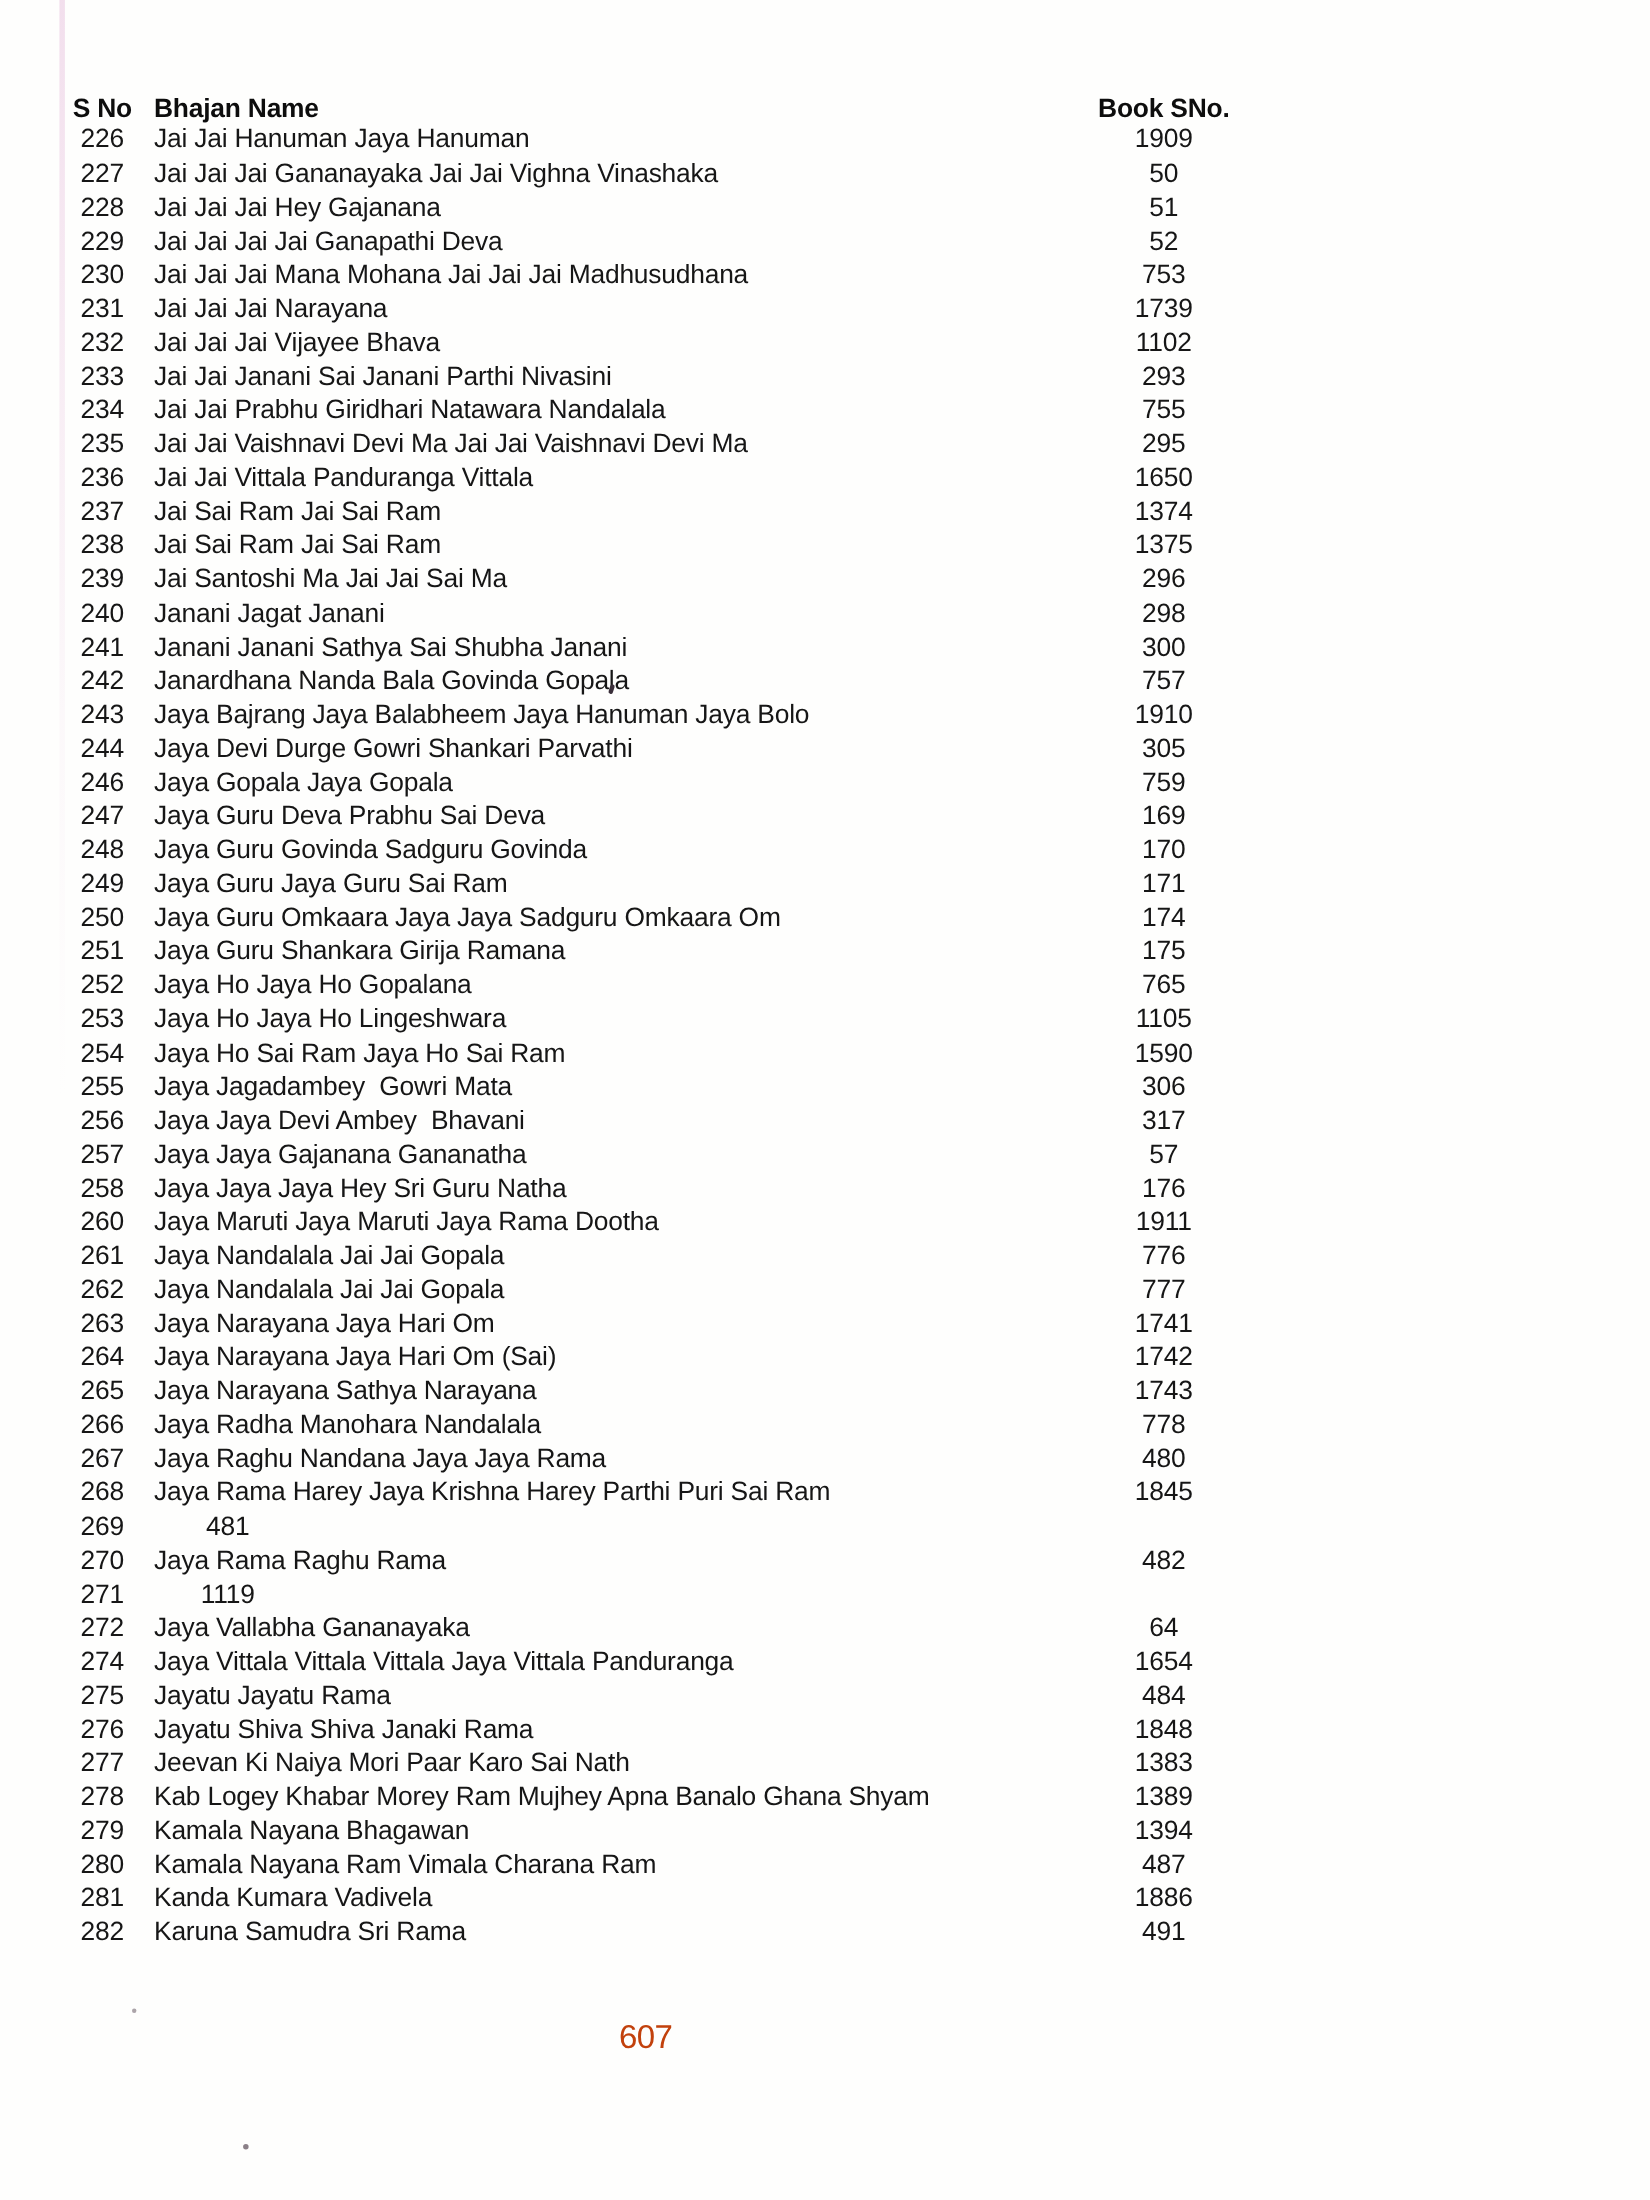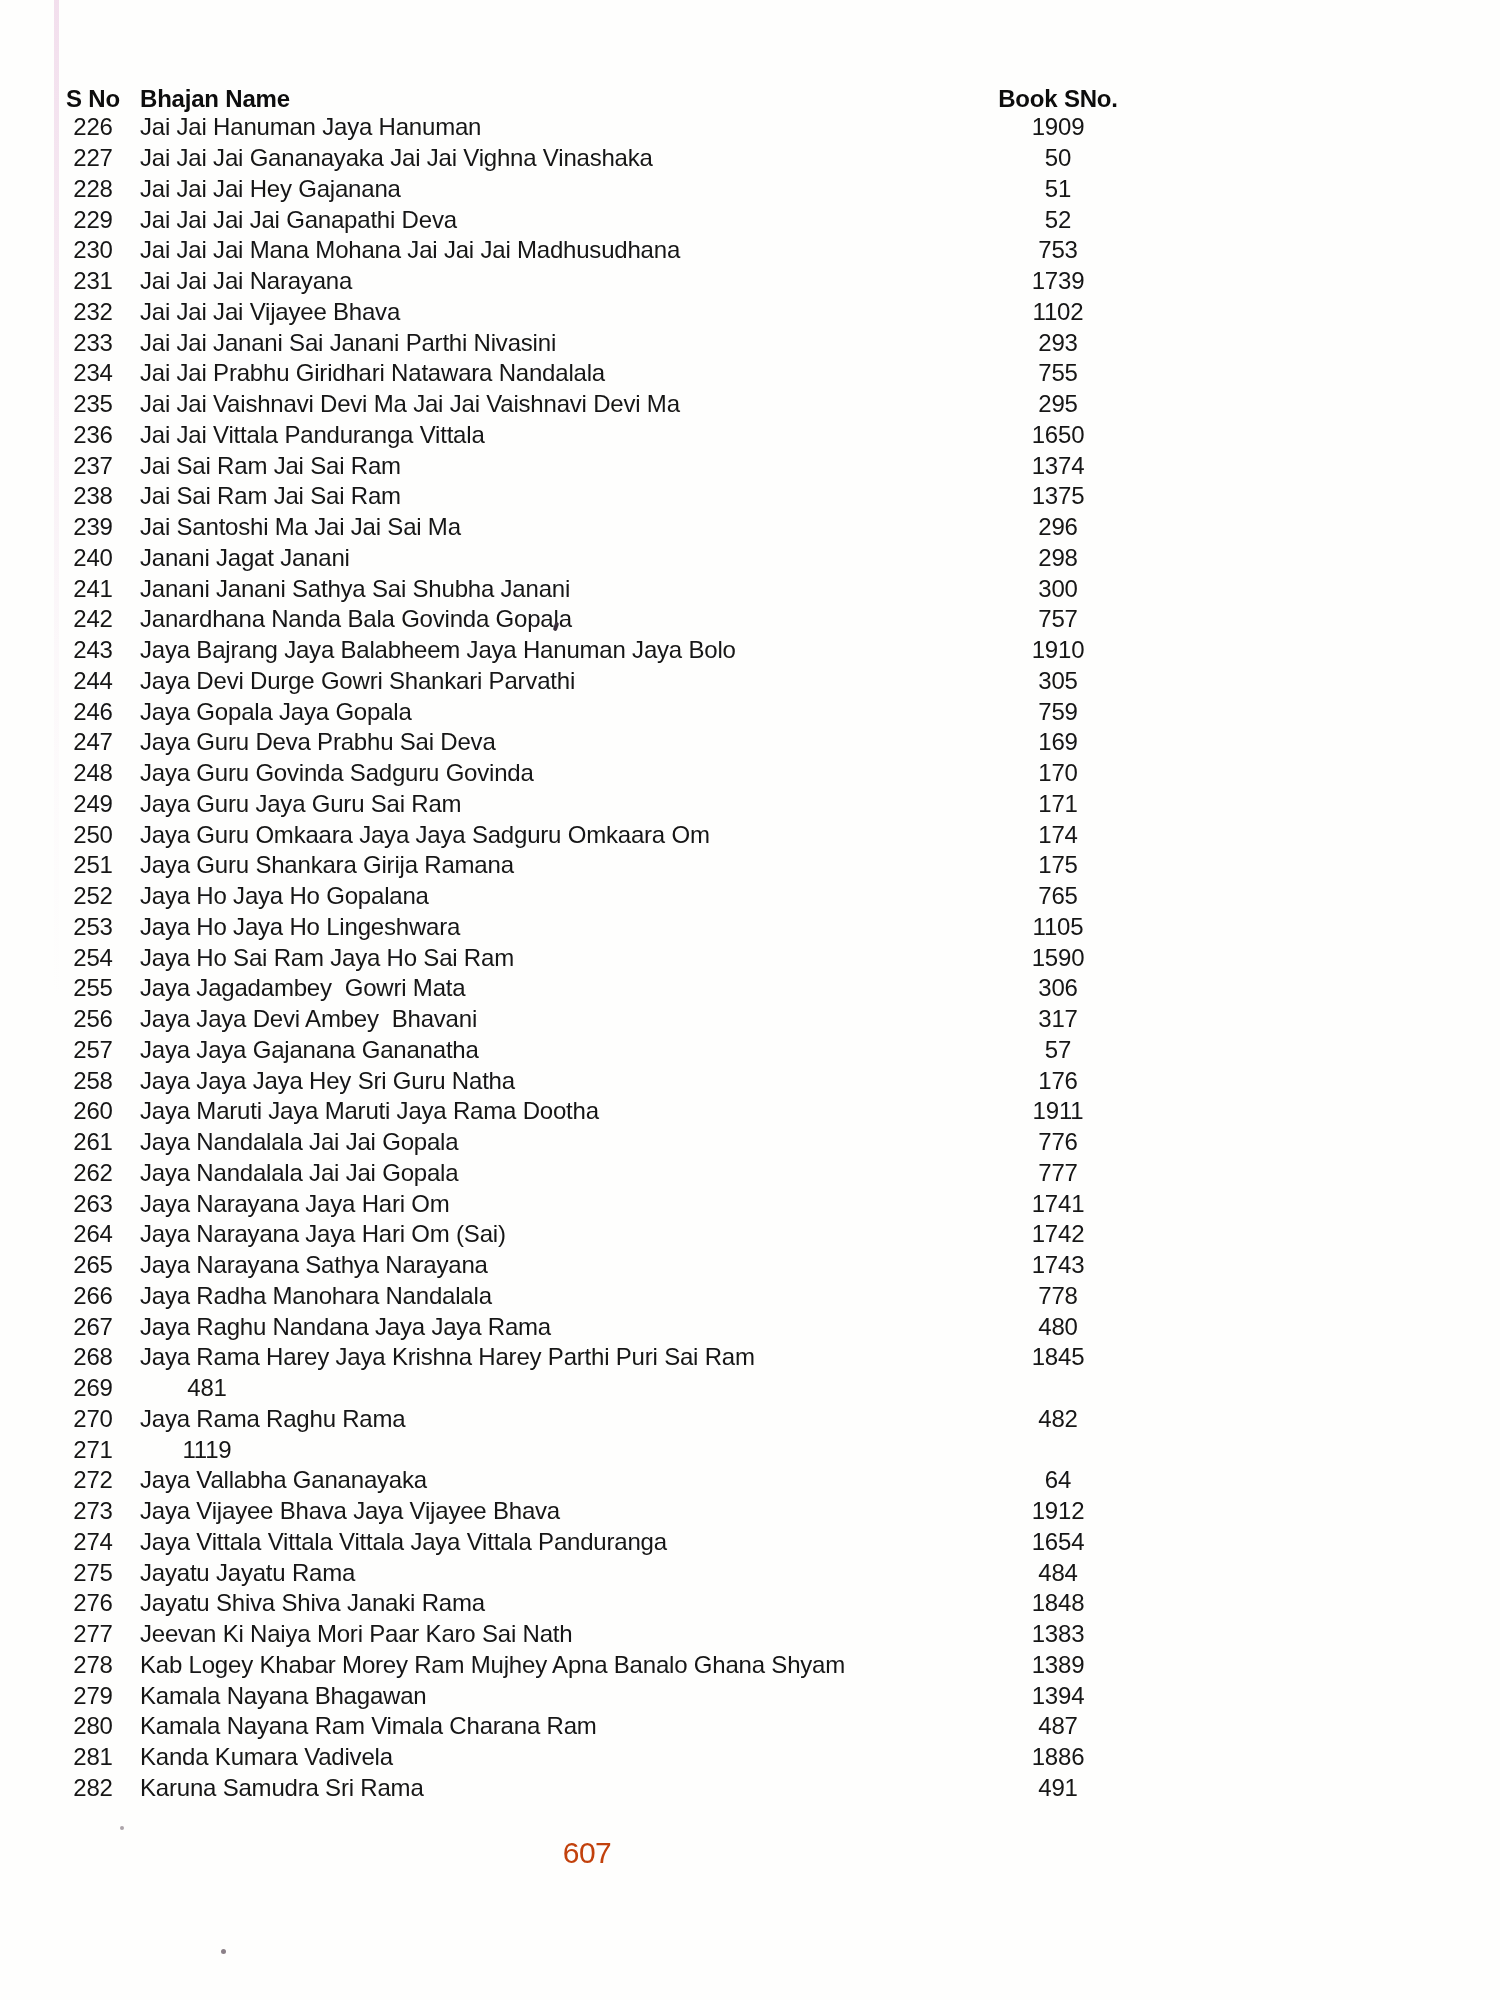--- a/index.html
+++ b/index.html
@@ -271,25 +271,20 @@
         <div class="row">
           <span class="c-sno">271</span>
           <span class="c-book">1119</span>
         </div>
         <div class="row">
           <span class="c-sno">272</span>
           <span class="c-name">Jaya Vallabha Gananayaka</span>
           <span class="c-book">64</span>
         </div>
         <div class="row">
-          <span class="c-sno">273</span>
-          <span class="c-name">Jaya Vijayee Bhava Jaya Vijayee Bhava</span>
-          <span class="c-book">1912</span>
-        </div>
-        <div class="row">
           <span class="c-sno">274</span>
           <span class="c-name">Jaya Vittala Vittala Vittala Jaya Vittala Panduranga</span>
           <span class="c-book">1654</span>
         </div>
         <div class="row">
           <span class="c-sno">275</span>
           <span class="c-name">Jayatu Jayatu Rama</span>
           <span class="c-book">484</span>
         </div>
         <div class="row">

